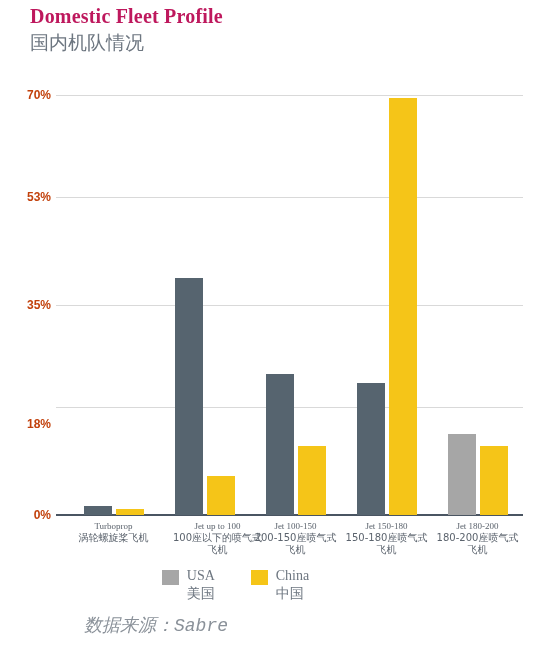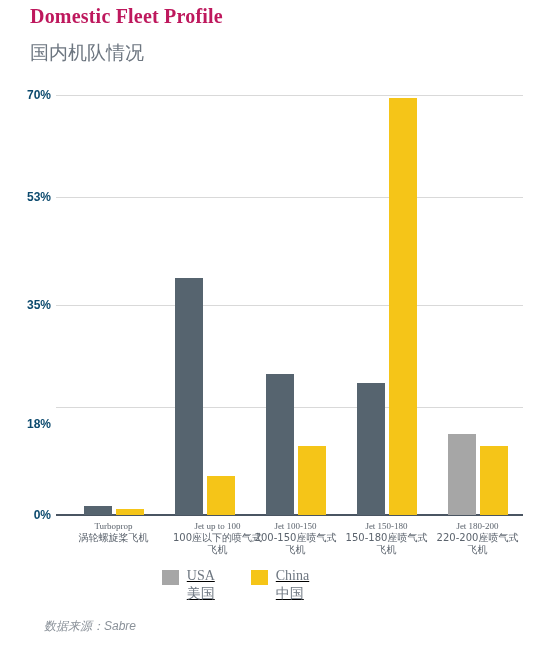--- a/index.html
+++ b/index.html
@@ -29,21 +29,21 @@
     color: #be185d;
     letter-spacing: 0.2px;
     line-height: 24px;
     white-space: nowrap;
   }
   #title-zh {
     font-family: "DejaVu Sans", sans-serif;
     font-size: 19px;
     color: #6d7680;
     line-height: 26px;
-    margin-top: 11px;
+    margin-top: 1px;
     white-space: nowrap;
   }
 
   
   #plot-area {
     position: absolute;
     left: 68px;
     top: 95px;
     width: 455px;
     height: 420px;
@@ -71,21 +71,21 @@
     height: 2px;
   }
   .ytick-label {
     position: absolute;
     right: 100%;
     margin-right: 17px;
     transform: translateY(-50%);
     font-family: "Liberation Sans", sans-serif;
     font-weight: bold;
     font-size: 12px;
-    color: #0c4a6e;
+    color: #c2410c;
     white-space: nowrap;
   }
 
   
   #bars-layer {
     position: absolute;
     left: 0;
     top: 0;
     width: 100%;
     height: 100%;
@@ -124,21 +124,20 @@
 
   
   #legend {
     position: absolute;
     left: 0;
     top: 568px;
     width: 471px;
     display: flex;
     justify-content: center;
     gap: 36px;
-    text-decoration: underline;
   }
   .legend-item {
     display: flex;
     align-items: flex-start;
     gap: 8px;
   }
   .legend-swatch {
     width: 17px;
     height: 15px;
     margin-top: 2px;
@@ -170,26 +169,27 @@
   }
   #source-en {
     font-family: "Liberation Serif", serif;
     font-style: italic;
     font-size: 13px;
     color: #8a9199;
     line-height: 17px;
     white-space: nowrap;
   }
   #source-zh {
-    font-family: Liberation Sans, sans-serif;
+    font-family: Liberation Mono, monospace;
     font-style: italic;
-    font-size: 12px;
+    font-size: 18px;
     color: #8a9199;
     line-height: 20px;
     white-space: nowrap;
+    margin-left: 40px;
   }
 </style>
 </head>
 <body>
 
 <div id="title-block">
   <div id="title-en">Domestic Fleet Profile</div>
   <div id="title-zh">国内机队情况</div>
 </div>
 
@@ -237,21 +237,21 @@
     <div class="cat-label" style="left: 182px; width: 91px;">
       <div class="cat-en">Jet 100-150</div>
       <div class="cat-zh">200-150座喷气式飞机</div>
     </div>
     <div class="cat-label" style="left: 273px; width: 91px;">
       <div class="cat-en">Jet 150-180</div>
       <div class="cat-zh">150-180座喷气式飞机</div>
     </div>
     <div class="cat-label" style="left: 364px; width: 91px;">
       <div class="cat-en">Jet 180-200</div>
-      <div class="cat-zh">220-200座喷气式飞机</div>
+      <div class="cat-zh">180-200座喷气式飞机</div>
     </div>
   </div>
 
 <div id="legend">
     <div class="legend-item">
       <div class="legend-swatch" style="background: rgb(166, 166, 166);"></div>
       <div class="legend-text">
         <div class="legend-en">USA</div>
         <div class="legend-zh">美国</div>
       </div>

